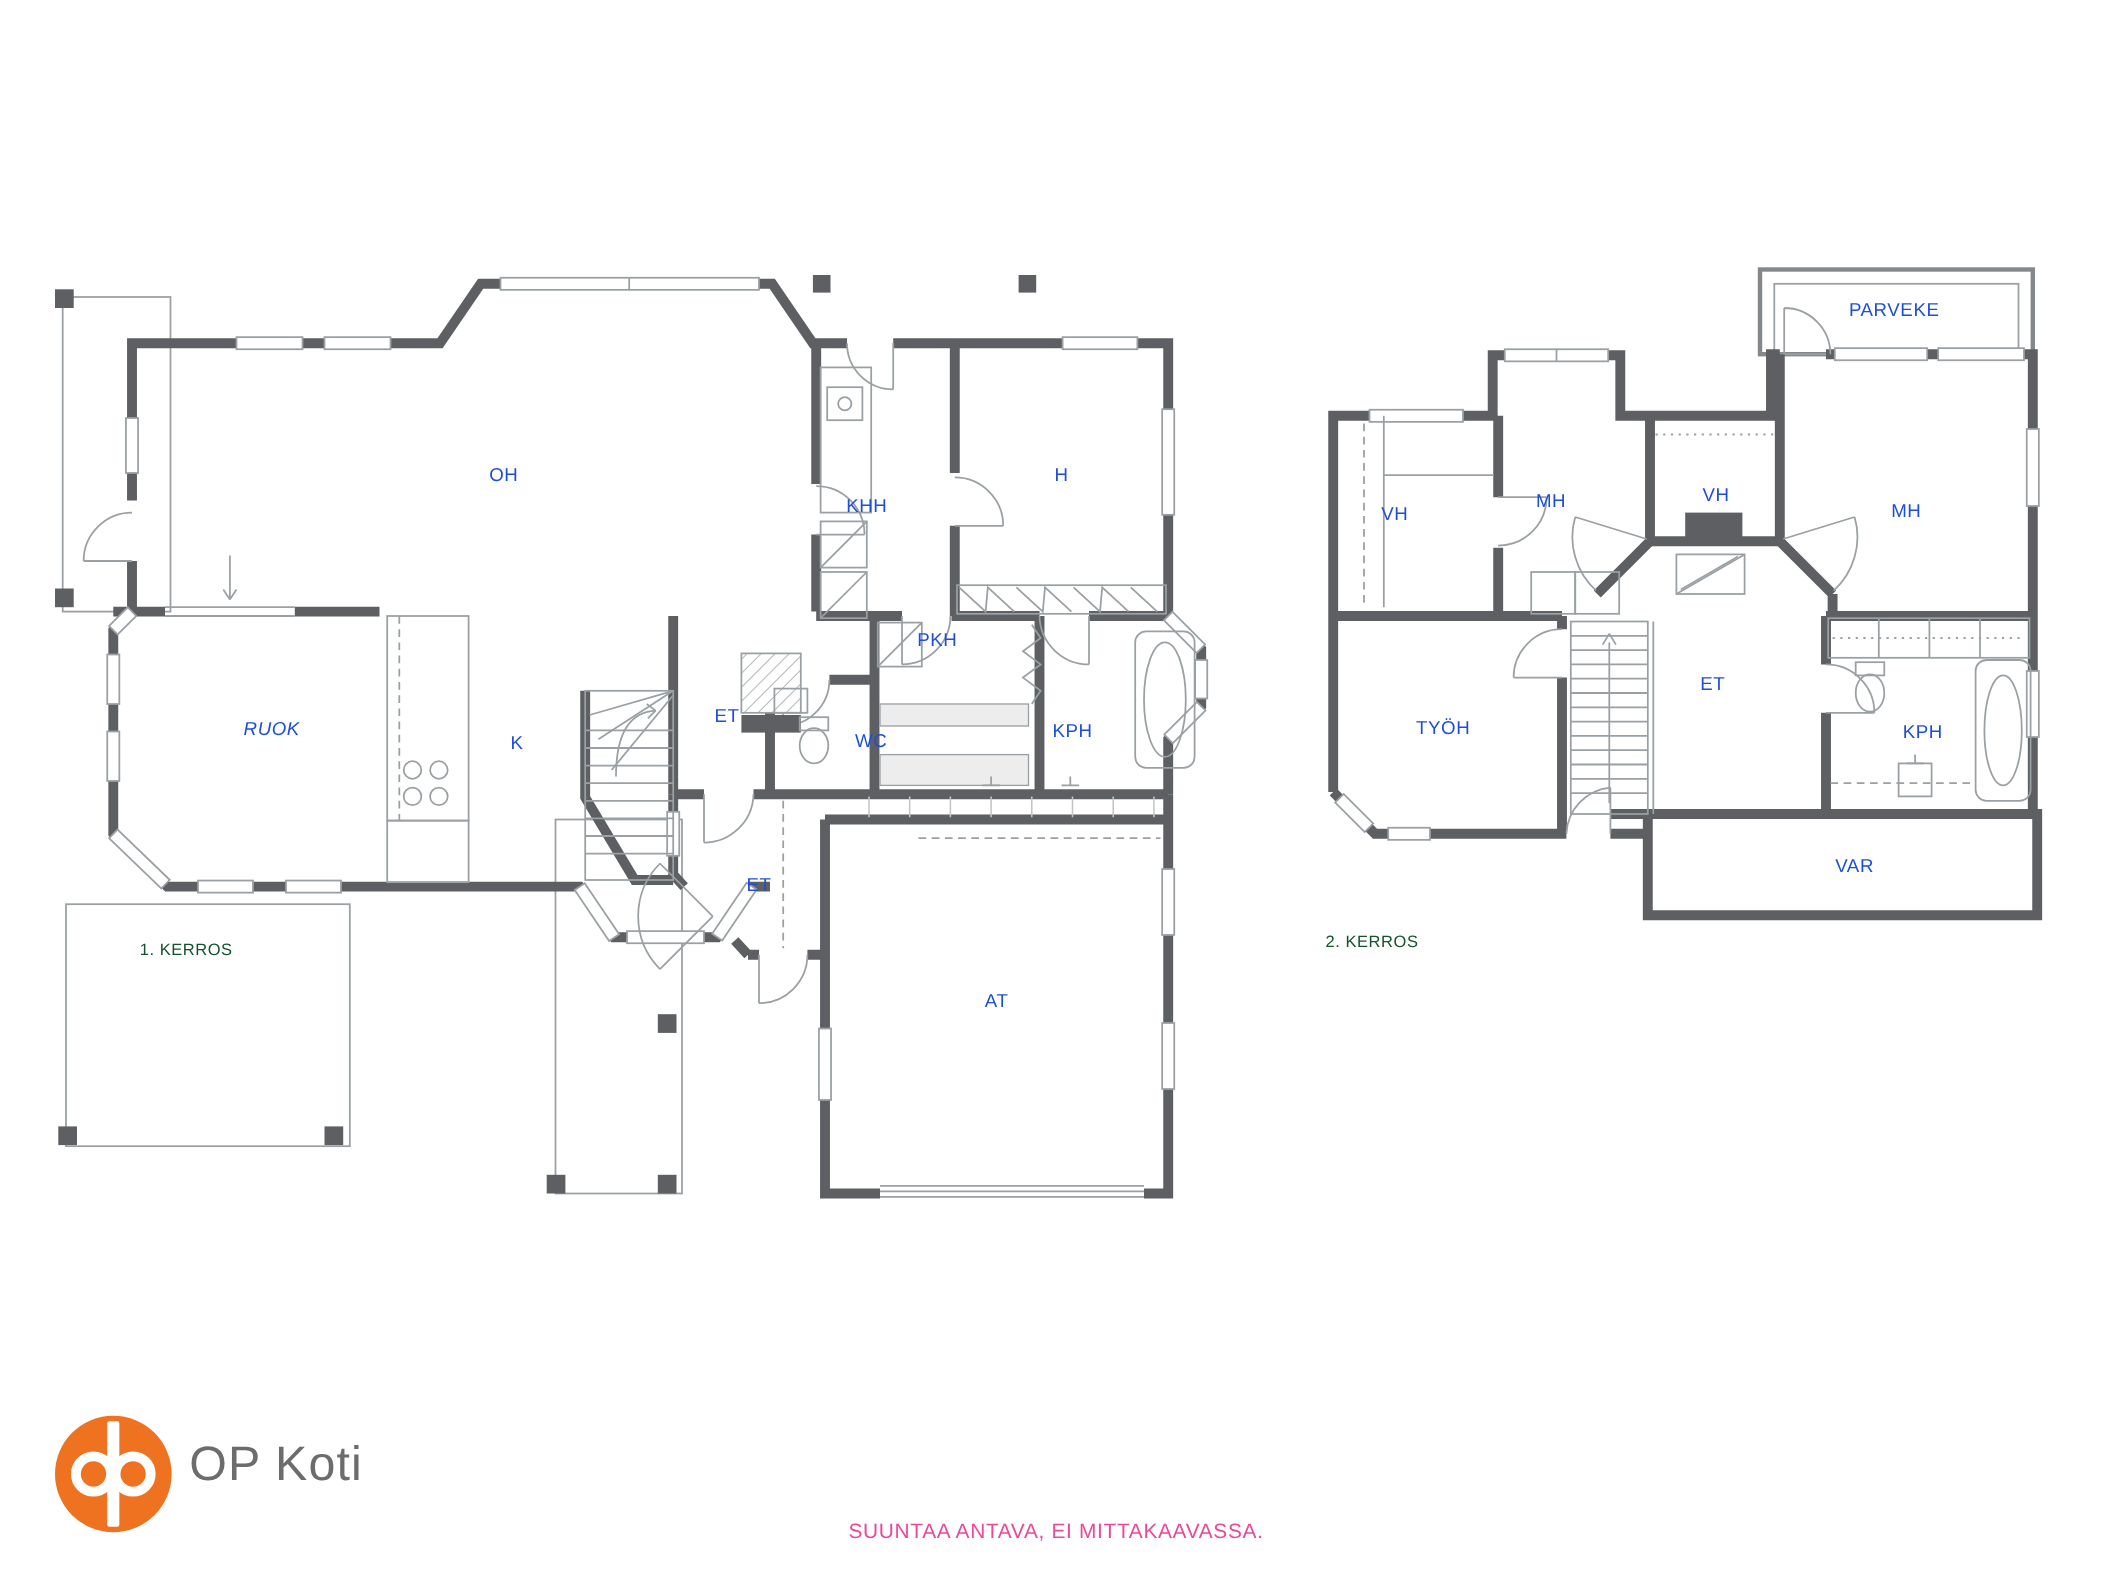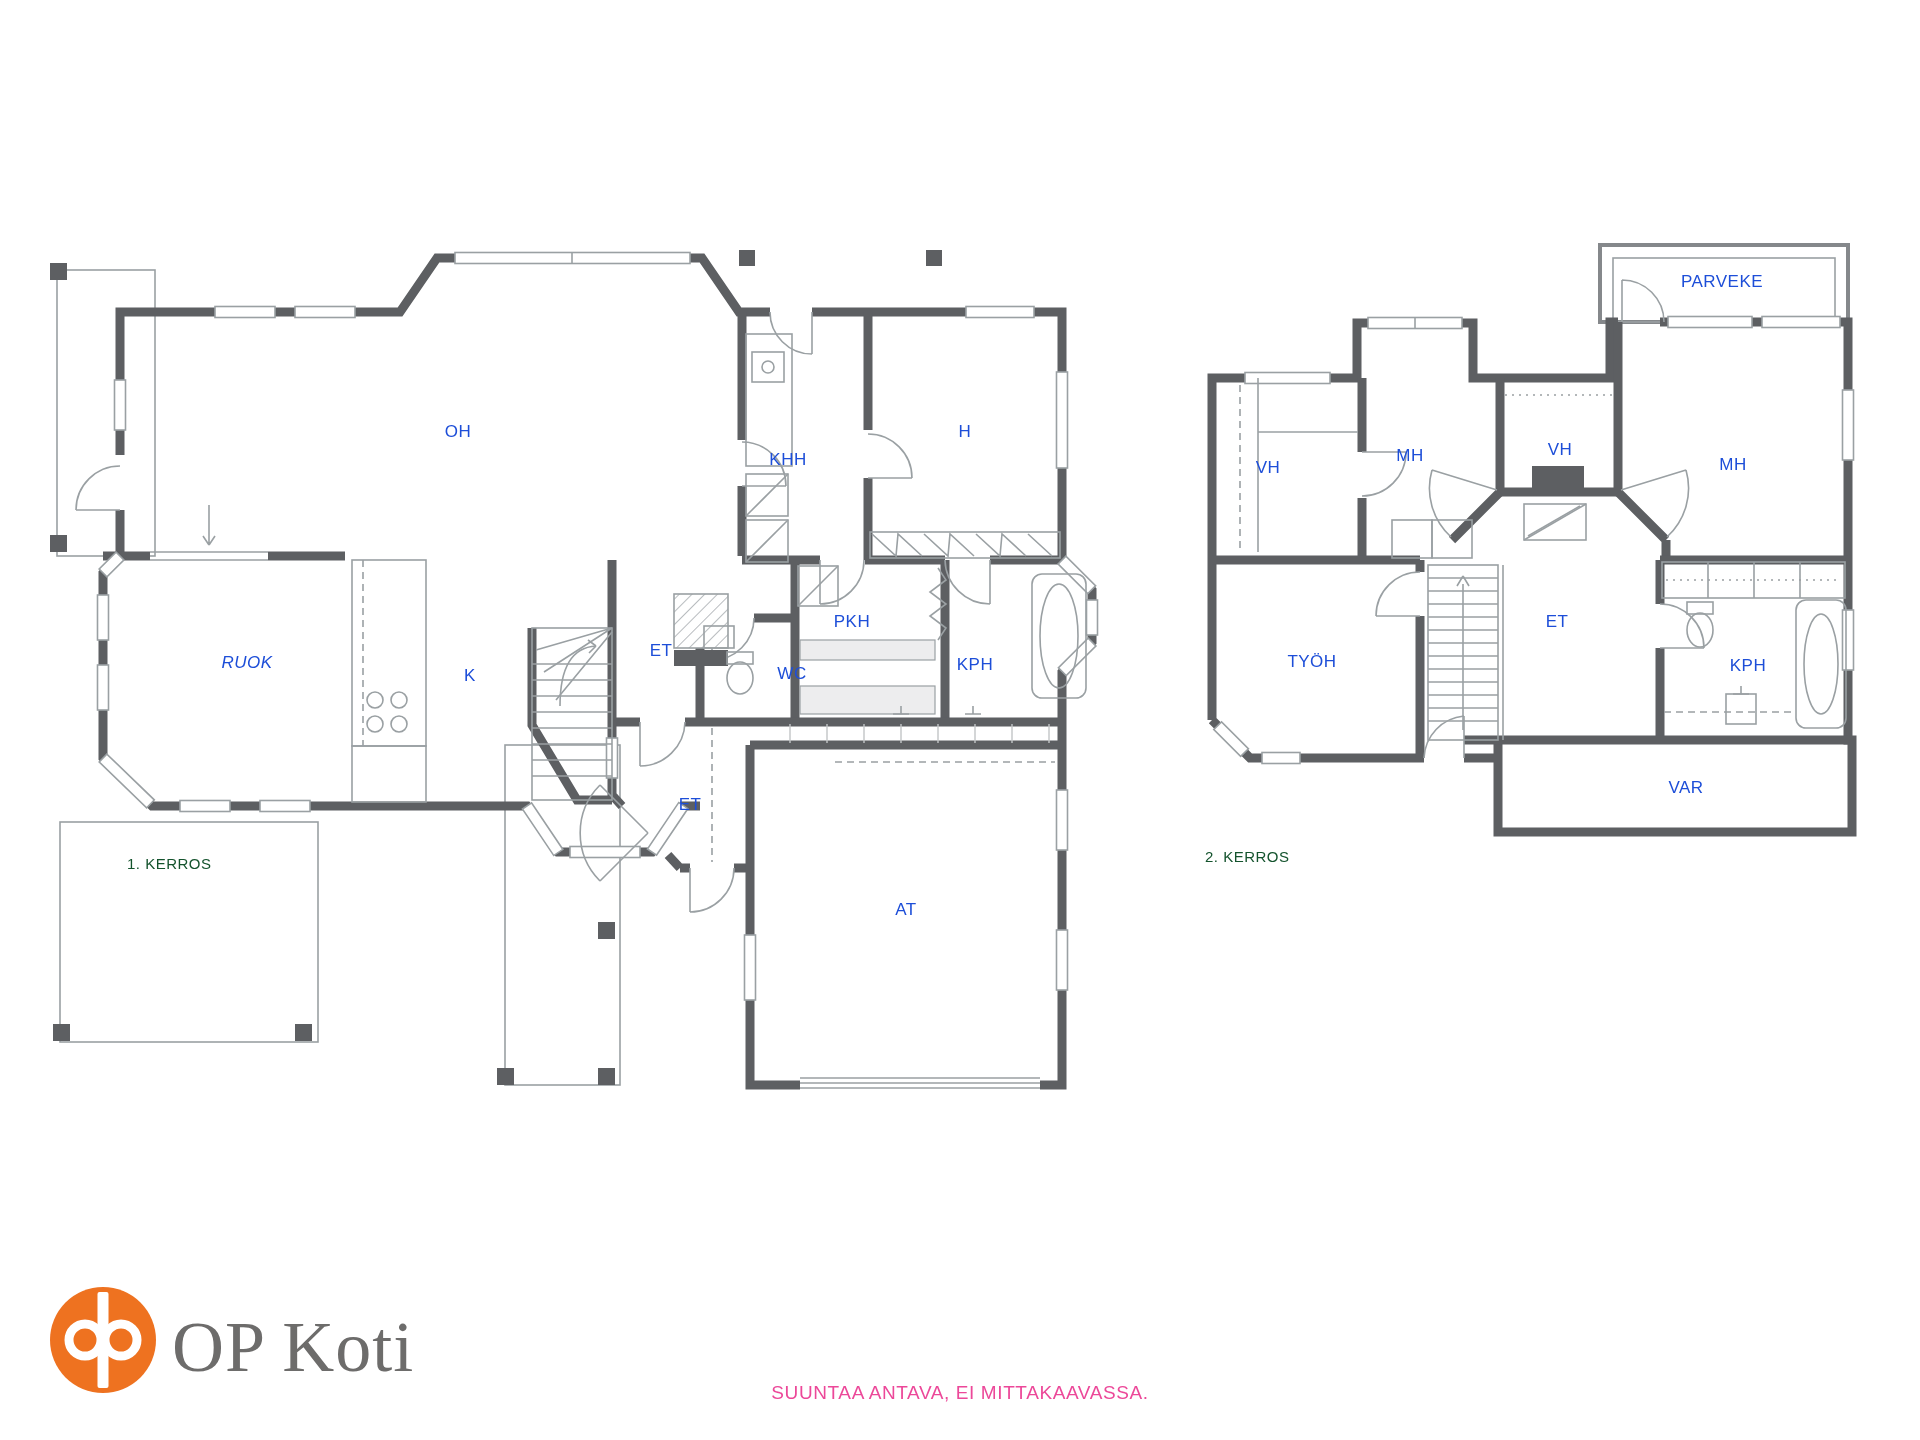--- a/index.html
+++ b/index.html
@@ -12,22 +12,22 @@
   .t  {stroke:#9aa0a3;stroke-width:1.6;fill:none;}
   .tl {stroke:#c2c5c7;stroke-width:1.4;fill:none;}
   .win{fill:#ffffff;stroke:#9aa0a3;stroke-width:1.6;}
   .dk {fill:#5d5f62;stroke:none;}
   .lt {fill:#ededee;stroke:#9aa0a3;stroke-width:1.2;}
   .dash{stroke-dasharray:7 5;}
   .dot {stroke-dasharray:2 5;}
   .room-label{position:absolute;transform:translate(-50%,-50%);font-size:17px;color:#1d4ed8;
               letter-spacing:0.5px;white-space:nowrap;}
   .floor-label{position:absolute;font-size:15px;color:#14532d;letter-spacing:0.5px;white-space:nowrap;}
-  .logo-text{position:absolute;left:172px;top:1306px;font-size:72px;color:#6d6c6b;
-             letter-spacing:1px;white-space:nowrap;font-family:Liberation Serif, serif;}
+  .logo-text{position:absolute;left:172px;top:1306px;font-size:44px;color:#6d6c6b;
+             letter-spacing:1px;white-space:nowrap;}
   .disclaimer{position:absolute;left:960px;top:1382px;transform:translateX(-50%);
               font-size:19px;color:#ec4899;letter-spacing:0.6px;white-space:nowrap;}
 </style>
 </head>
 <body>
 
 <div class="canvas">
 
 <svg width="1920" height="1440" viewBox="0 0 1920 1440">
   <defs>
@@ -266,21 +266,21 @@
     <circle cx="103" cy="1340" r="53" fill="#ee7220"></circle>
     <rect x="97.5" y="1292" width="11" height="96" rx="2" fill="#ffffff"></rect>
     <circle cx="85" cy="1340" r="16" fill="none" stroke="#ffffff" stroke-width="9"></circle>
     <circle cx="121" cy="1340" r="16" fill="none" stroke="#ffffff" stroke-width="9"></circle>
   </g>
 </svg>
 
 <span class="room-label" style="left:458px;top:432px;">OH</span>
 <span class="room-label" style="left:788px;top:460px;">KHH</span>
 <span class="room-label" style="left:965px;top:432px;">H</span>
-<span class="room-label" style="left:852px;top:582px;margin-top:40px;">PKH</span>
+<span class="room-label" style="left:852px;top:582px;">PKH</span>
 <span class="room-label" style="left:247px;top:663px;font-style:italic;">RUOK</span>
 <span class="room-label" style="left:470px;top:676px;">K</span>
 <span class="room-label" style="left:661px;top:651px;">ET</span>
 <span class="room-label" style="left:750px;top:674px;margin-left:42px;">WC</span>
 <span class="room-label" style="left:975px;top:665px;">KPH</span>
 <span class="room-label" style="left:690px;top:805px;">ET</span>
 <span class="room-label" style="left:906px;top:910px;">AT</span>
 <span class="floor-label" style="left:127px;top:855px;">1. KERROS</span>
 
 <span class="room-label" style="left:1722px;top:282px;">PARVEKE</span>

